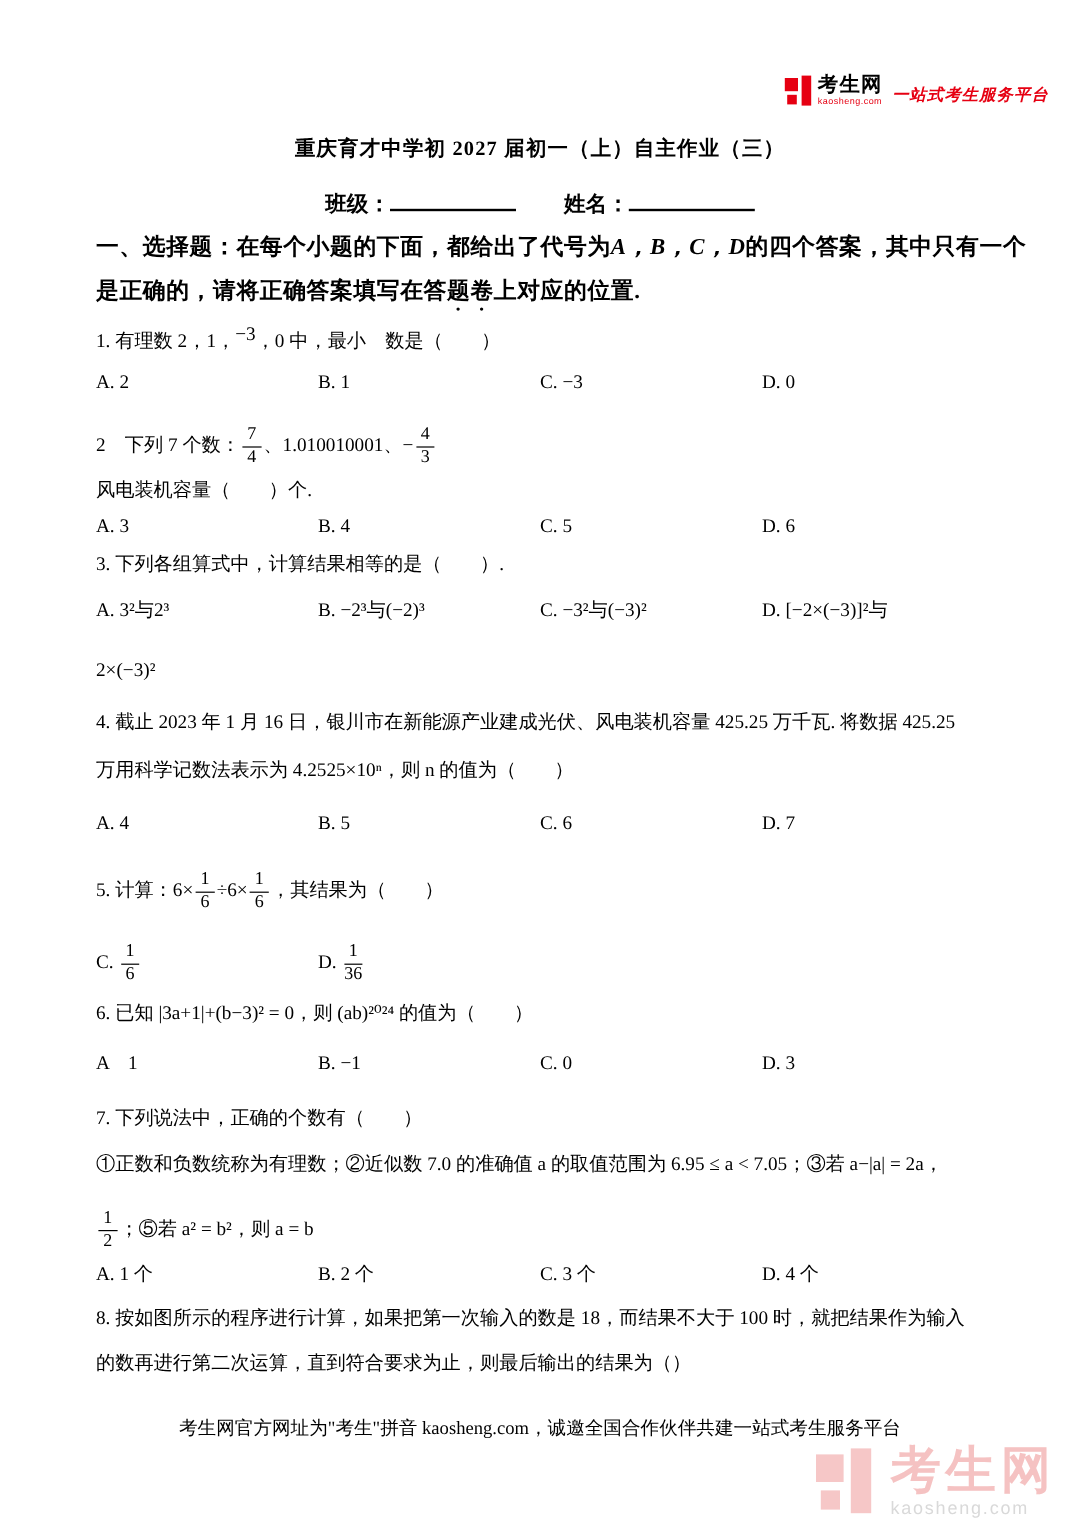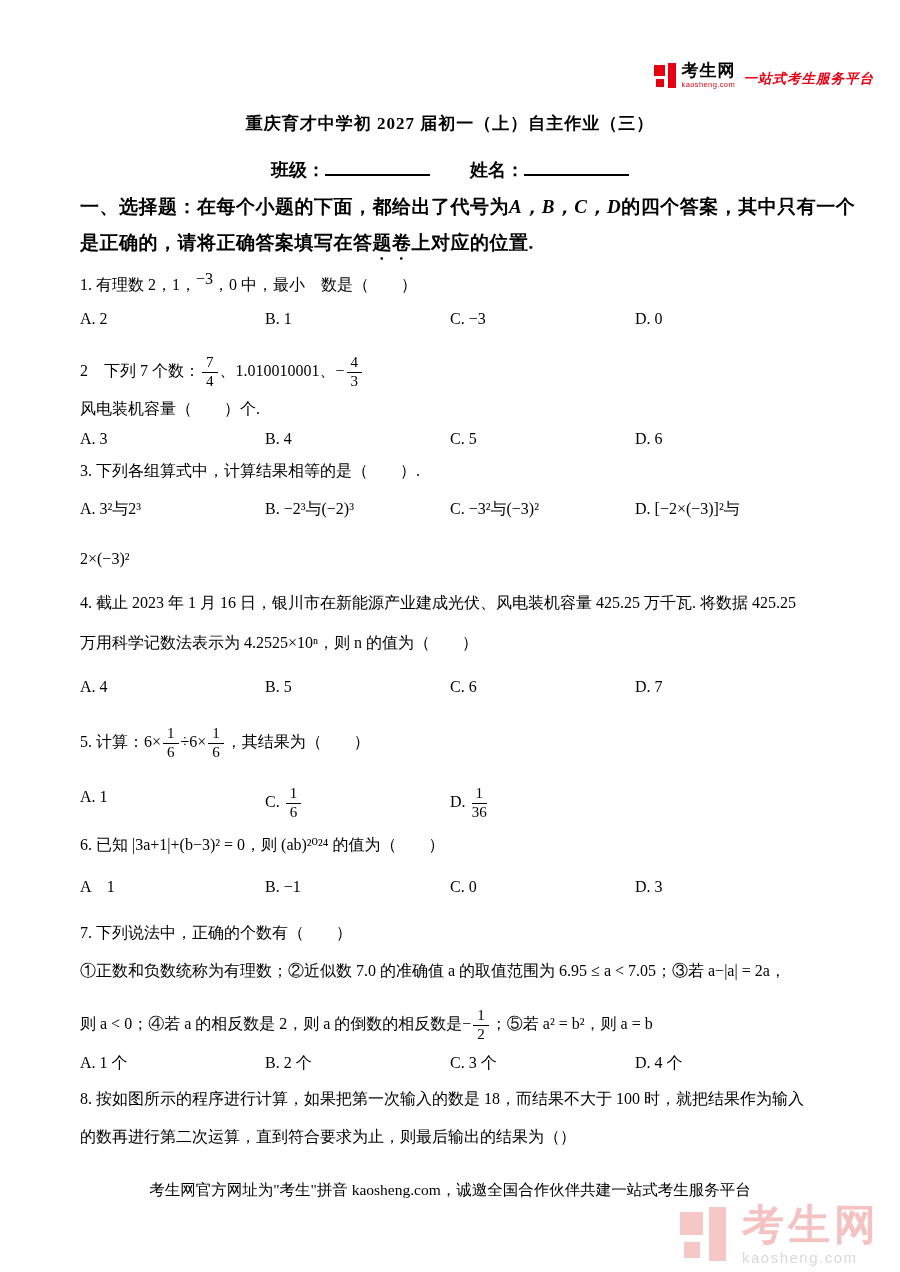--- a/index.html
+++ b/index.html
@@ -118,37 +118,36 @@
     <span>A. 4</span>
     <span>B. 5</span>
     <span>C. 6</span>
     <span>D. 7</span>
   </div>
 
   <div class="row" style="top:726px">
     <span>5. 计算：6×</span><span class="frac"><span class="num">1</span><span class="den">6</span></span><span>÷6×</span><span class="frac"><span class="num">1</span><span class="den">6</span></span><span>，其结果为（　　）</span>
   </div>
   <div class="row opts" style="top:786px">
-    <span>A. 1</span>
     <span><span>C.</span> <span class="frac"><span class="num">1</span><span class="den">6</span></span></span>
     <span><span>D.</span> <span class="frac"><span class="num">1</span><span class="den">36</span></span></span>
   </div>
 
   <div class="row" style="top:834px">6. 已知 |3a+1|+(b−3)² = 0，则 (ab)²⁰²⁴ 的值为（　　）</div>
   <div class="row opts" style="top:876px">
     <span>A　1</span>
     <span>B.  −1</span>
     <span>C. 0</span>
     <span>D. 3</span>
   </div>
 
   <div class="row" style="top:922px">7. 下列说法中，正确的个数有（　　）</div>
   <div class="row" style="top:960px">①正数和负数统称为有理数；②近似数 7.0 的准确值 a 的取值范围为 6.95 ≤ a &lt; 7.05；③若 a−|a| = 2a，</div>
   <div class="row" style="top:1008px">
-    <span>则 a &lt; 0；④若 a 的相反数是 2，则 a 的倒数的相反数是−</span><span class="frac"><span class="num">1</span><span class="den">2</span></span><span>；⑤若 a² = b²，则 a = b</span>
+    <span class="frac"><span class="num">1</span><span class="den">2</span></span><span>；⑤若 a² = b²，则 a = b</span>
   </div>
   <div class="row opts" style="top:1052px">
     <span>A. 1 个</span>
     <span>B. 2 个</span>
     <span>C. 3 个</span>
     <span>D. 4 个</span>
   </div>
 
   <div class="row" style="top:1088px">8. 按如图所示的程序进行计算，如果把第一次输入的数是 18，而结果不大于 100 时，就把结果作为输入</div>
   <div class="row" style="top:1126px">的数再进行第二次运算，直到符合要求为止，则最后输出的结果为（）</div>

